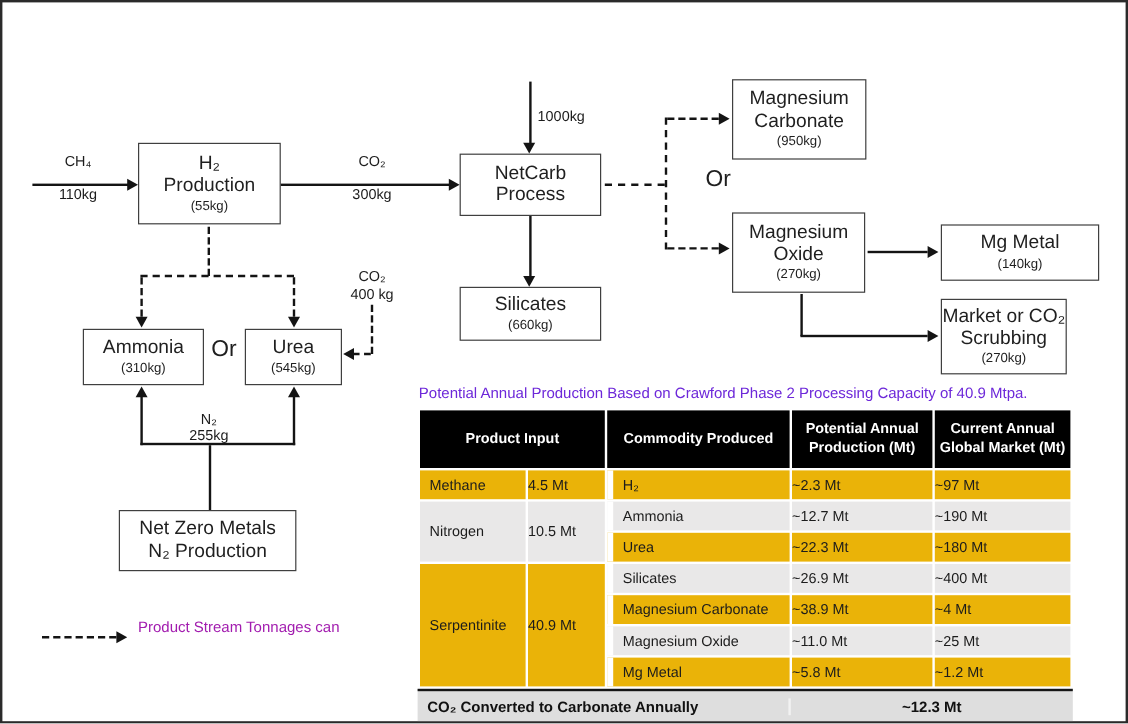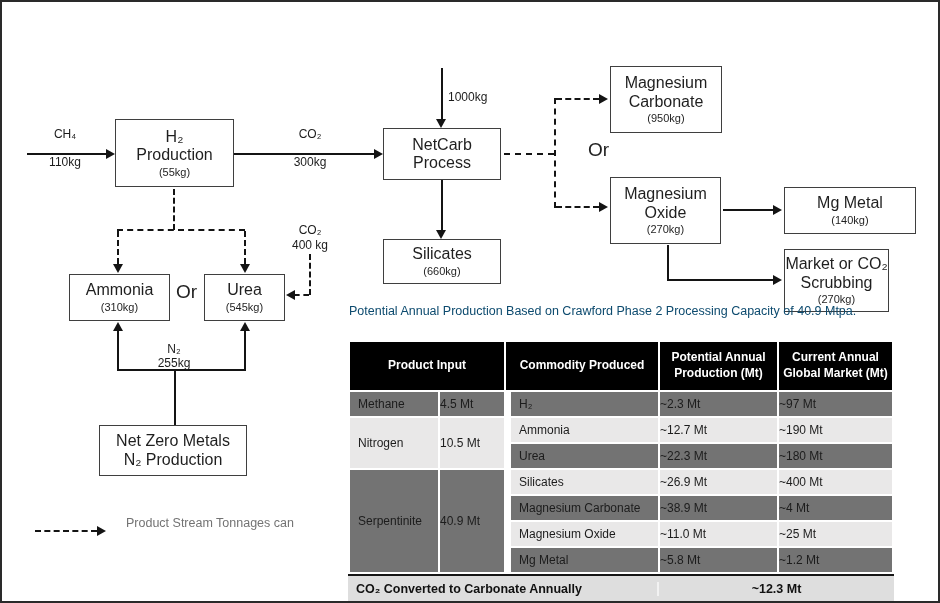--- a/index.html
+++ b/index.html
@@ -25,30 +25,30 @@
   .vdd{position:absolute;width:0;border-left:2px dashed #141414;}
   
   .arr{position:absolute;width:0;height:0;}
   .arr.r{border-left:9px solid #141414;border-top:5px solid transparent;border-bottom:5px solid transparent;}
   .arr.l{border-right:9px solid #141414;border-top:5px solid transparent;border-bottom:5px solid transparent;}
   .arr.d{border-top:9px solid #141414;border-left:5px solid transparent;border-right:5px solid transparent;}
   .arr.u{border-bottom:9px solid #141414;border-left:5px solid transparent;border-right:5px solid transparent;}
   
   .flabel{position:absolute;font-size:12px;text-align:center;white-space:nowrap;color:#1c1c1c;}
   .orlbl{position:absolute;font-size:19px;color:#1f1f1f;white-space:nowrap;}
-  .legend-text{position:absolute;left:124px;top:514px;font-size:12.5px;line-height:15.5px;color:#737373;}
-  
-  .ttitle{position:absolute;left:347px;top:302px;width:570px;font-size:12.5px;color:#0c4a6e;}
+  .legend-text{position:absolute;left:113px;top:514px;font-size:12.5px;line-height:15.5px;color:#a21caf;}
+  
+  .ttitle{position:absolute;left:347px;top:319px;width:570px;font-size:12.5px;color:#6d28d9;}
   .ptable{position:absolute;left:346px;top:338px;width:546px;border-collapse:separate;border-spacing:2px;table-layout:fixed;}
   .ptable th{
     background:#000000;color:#ffffff;font-weight:bold;font-size:12px;height:48px;
     text-align:center;vertical-align:middle;padding:0 3px;line-height:1.3;
   }
   .ptable td{font-size:12px;height:24px;vertical-align:middle;padding:0 0 0 0;color:#1c1c1c;}
-  .dark{background:#737373;}
+  .dark{background:#eab308;}
   .light{background:#e9e8e8;}
   .c-name{text-align:left;padding-left:8px !important;}
   .c-com{text-align:left;padding-left:8px !important;border-left:5px solid #ffffff;}
   .c-qty,.c-val{text-align:left;}
   .tfooter{
     position:absolute;left:346px;top:572px;width:546px;height:25px;background:#dedede;
     border-top:2.5px solid #161616;box-sizing:content-box;display:flex;align-items:center;
     font-weight:bold;font-size:12.5px;color:#111;
   }
   .tfooter .flab{flex:1;padding-left:8px;}

